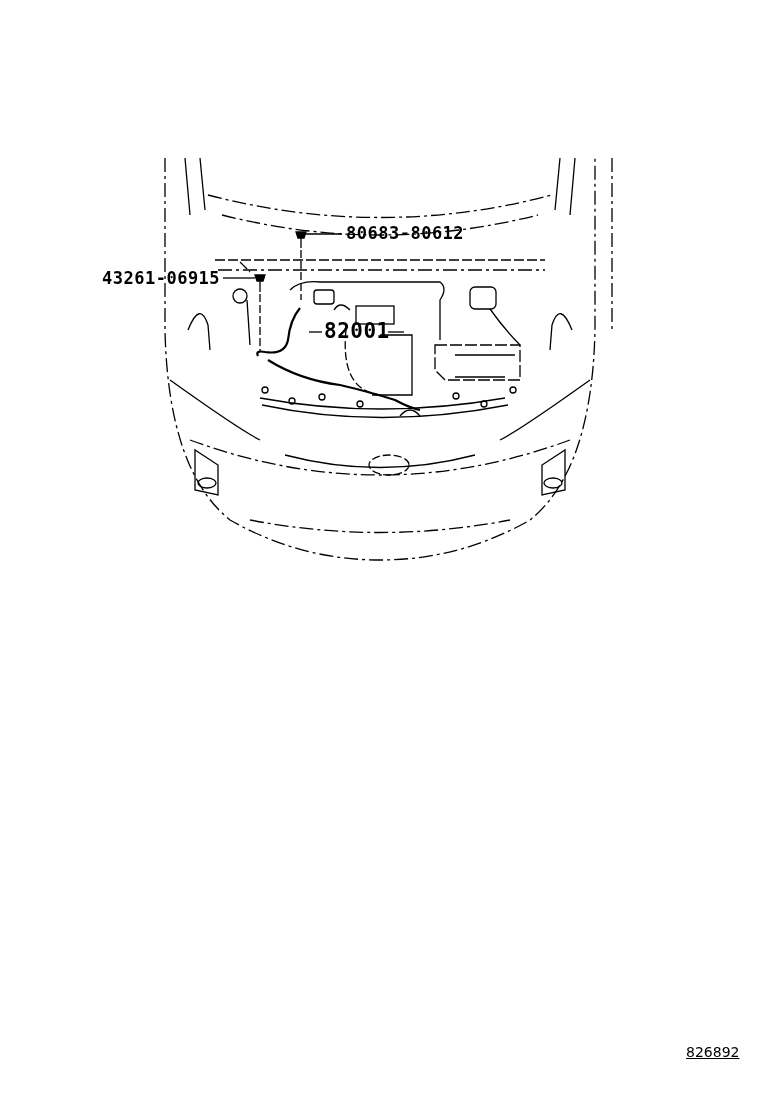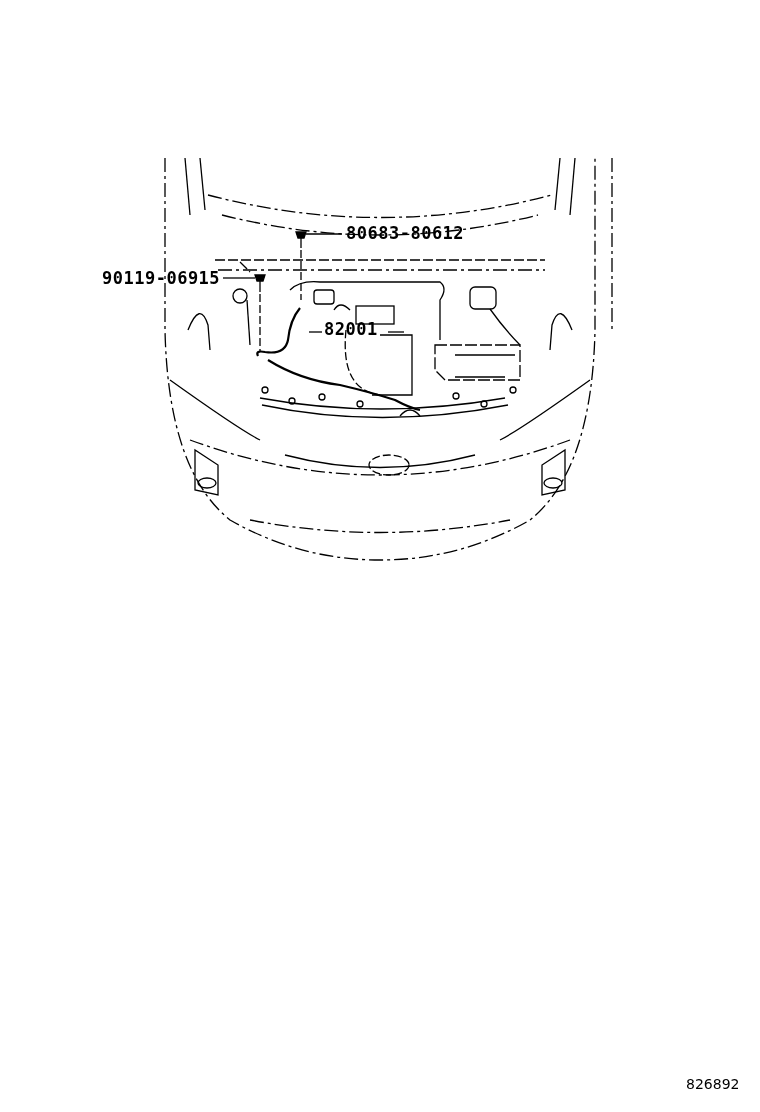--- a/index.html
+++ b/index.html
@@ -1,20 +1,20 @@
 <!DOCTYPE html>
 <html><head>
 <meta charset="utf-8">
 <style>
   html,body{margin:0;padding:0;background:#fff;}
   body{width:760px;height:1112px;position:relative;overflow:hidden;font-family:"DejaVu Sans Mono","Liberation Mono",monospace;}
   #diagram{position:absolute;left:0;top:0;width:760px;height:1112px;}
   .lbl{position:absolute;font-family:"DejaVu Sans Mono","Liberation Mono",monospace;font-weight:bold;color:#000;white-space:nowrap;line-height:1;}
   .part-sm{font-size:17px;letter-spacing:0.5px;}
-  .part-lg{font-size:17px;letter-spacing:0.5px;}
+  .part-lg{font-size:21px;letter-spacing:0.5px;}
   .figno{position:absolute;font-family:"DejaVu Sans","Liberation Sans",sans-serif;font-size:14px;color:#000;}
 </style>
 </head>
 <body>
 
 <svg id="diagram" viewBox="0 0 760 1112" xmlns="http://www.w3.org/2000/svg" fill="none" stroke="#000" stroke-width="1.3">
 
   <g stroke-dasharray="14 4 3 4">
     <path d="M165 158 L165 330 Q168 470 230 520 Q300 560 380 560 Q460 560 530 520 Q592 470 595 330 L595 158"></path>
     <path d="M612 158 L612 330"></path>
@@ -105,15 +105,15 @@
     <path d="M223 278 L255 278"></path>
     <path d="M260 294 L260 352" stroke-dasharray="8 3"></path>
   </g>
   <g>
     <path d="M309 332 L322 332"></path>
     <path d="M388 332 L404 332"></path>
   </g>
 </svg>
 
 <div class="lbl part-sm" style="left:346px;top:225px;">80683-80612</div>
-<div class="lbl part-sm" style="left:102px;top:270px;">90119-06915</div>
+<div class="lbl part-sm" style="left:102px;top:270px;">43261-06915</div>
 <div class="lbl part-lg" style="left:324px;top:321px;">82001</div>
-<div class="figno" style="left:686px;top:1076px;">826892</div>
+<div class="figno" style="left:686px;top:1044px;text-decoration:underline;">826892</div>
 
 </body></html>

